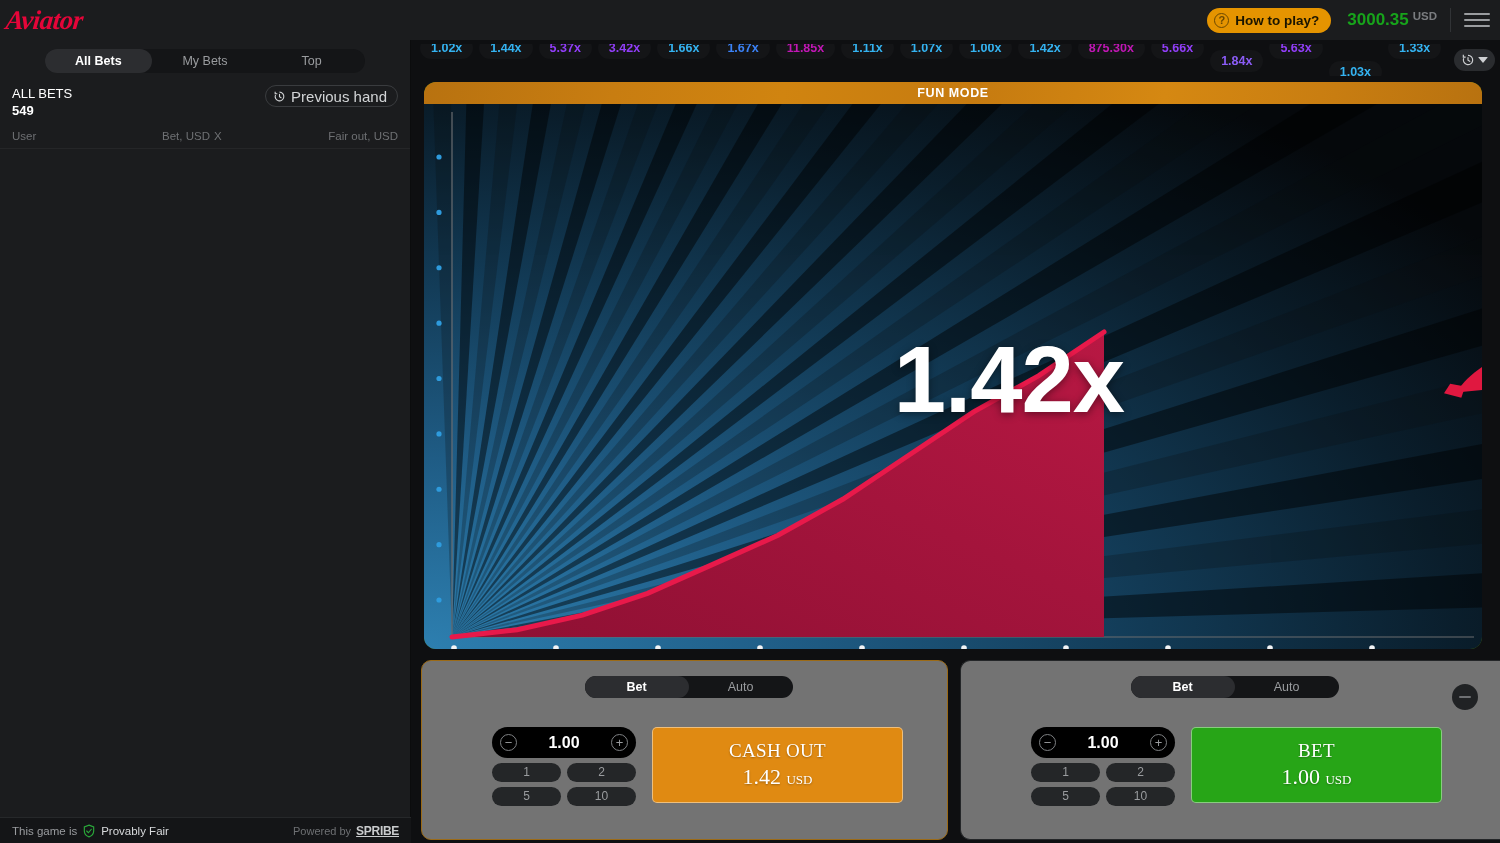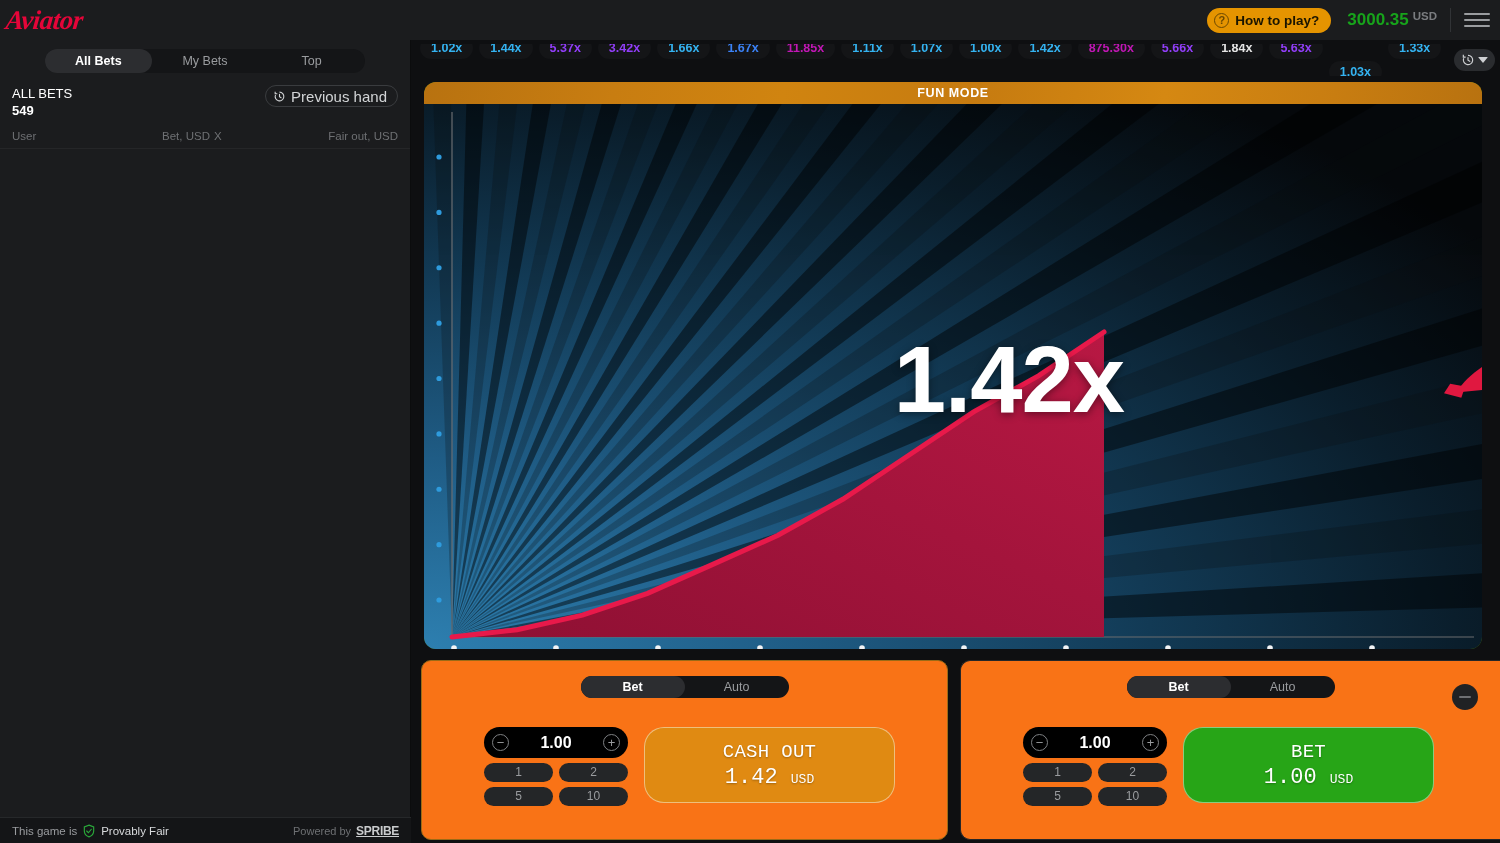--- a/index.html
+++ b/index.html
@@ -142,21 +142,21 @@
     color: #fff; font-size: 94px; font-weight: bold;
     letter-spacing: -1px;
     text-shadow: 0 2px 8px rgba(0,0,0,.45);
     font-family: "Liberation Sans", sans-serif;
   }
   .plane { position: absolute; left: 1000px; top: 210px; }
 
   
   .panel {
     position: absolute; top: 660px; height: 180px;
-    background: #f97316; border-radius: 10px;
+    background: #737373; border-radius: 10px; padding-left: 8px;
   }
   .panel-left  { left: 421px;  width: 527px; border: 1px solid #9b6a16; }
   .panel-right { left: 960px;  width: 540px; border: 1px solid #242628; border-right: none;
                  border-top-right-radius: 0; border-bottom-right-radius: 0; }
   .mode-tabs {
     margin: 15px auto 0; width: 208px; height: 22px;
     background: #141517; border-radius: 11px; display: flex;
   }
   .mode-tab { flex: 1; text-align: center; height: 22px; line-height: 22px;
               font-size: 12.5px; color: #9a9c9f; border-radius: 11px; cursor: pointer; }
@@ -171,24 +171,24 @@
               color: #9a9c9f; font-size: 13px; line-height: 14px; text-align: center; cursor: pointer;
               background: transparent; font-family: "Liberation Sans", sans-serif; }
   .stake-val { color: #fff; font-size: 16px; font-weight: bold; }
   .quick { margin-top: 5px; display: grid; grid-template-columns: 69px 69px; gap: 5px 6px; }
   .quick div {
     height: 19px; line-height: 19px; text-align: center;
     background: #242628; border-radius: 10px;
     color: #9a9c9f; font-size: 12px; cursor: pointer;
   }
   .action {
-    width: 251px; height: 76px; border-radius: 20px; cursor: pointer;
+    width: 251px; height: 76px; border-radius: 5px; cursor: pointer;
     display: flex; flex-direction: column; align-items: center; justify-content: center;
     color: #fff; border: 1px solid rgba(255,255,255,.45);
-    font-family: Liberation Mono, monospace;
+    font-family: Liberation Serif, serif;
   }
   .action.cashout { background: #e08a12; }
   .action.bet { background: #27a517; }
   .action-label { font-size: 19px; letter-spacing: .3px; text-shadow: 0 1px 2px rgba(0,0,0,.3); }
   .action-sub { font-size: 22px; margin-top: 2px; text-shadow: 0 1px 2px rgba(0,0,0,.3); }
   .action-sub small { font-size: 13px; }
   .minimize {
     position: absolute; right: 22px; top: 23px;
     width: 26px; height: 26px; border-radius: 50%; background: #202224;
     display: flex; align-items: center; justify-content: center; cursor: pointer;
@@ -275,21 +275,21 @@
         <div class="chip" style="color: rgb(145, 62, 248);">3.42x</div>
         <div class="chip" style="color: rgb(52, 179, 241);">1.66x</div>
         <div class="chip" style="color: #3b82f6;">1.67x</div>
         <div class="chip" style="color: rgb(192, 23, 180);">11.85x</div>
         <div class="chip" style="color: rgb(52, 179, 241);">1.11x</div>
         <div class="chip" style="color: rgb(52, 179, 241);">1.07x</div>
         <div class="chip" style="color: rgb(52, 179, 241);">1.00x</div>
         <div class="chip" style="color: rgb(52, 179, 241);">1.42x</div>
         <div class="chip" style="color: rgb(192, 23, 180);">875.30x</div>
         <div class="chip" style="color: rgb(145, 62, 248);">5.66x</div>
-        <div class="chip" style="color: #e5e5e5;">1.84x</div>
+        <div class="chip" style="color: #8b5cf6; margin-top: 13px;">1.84x</div>
         <div class="chip" style="color: rgb(145, 62, 248);">5.63x</div>
         <div class="chip" style="color: rgb(52, 179, 241); margin-top: 24px;">1.03x</div>
         <div class="chip" style="color: rgb(52, 179, 241);">1.33x</div>
       </div>
     <div class="hist-toggle">
       <svg style="width:14px;height:14px" viewBox="0 0 24 24">
         <path d="M12 4a8 8 0 1 1-7.4 5" fill="none" stroke="#cfd1d3" stroke-width="2"></path>
         <path d="M4 3v4h4" fill="none" stroke="#cfd1d3" stroke-width="2"></path>
         <path d="M12 8v4.5l3 1.8" fill="none" stroke="#cfd1d3" stroke-width="2" stroke-linecap="round"></path>
       </svg>

